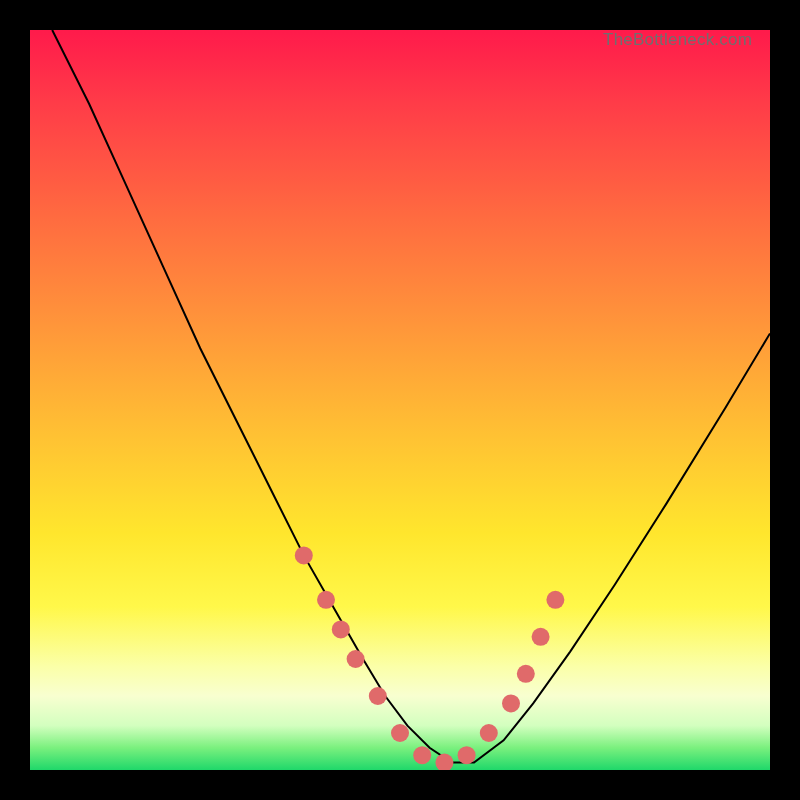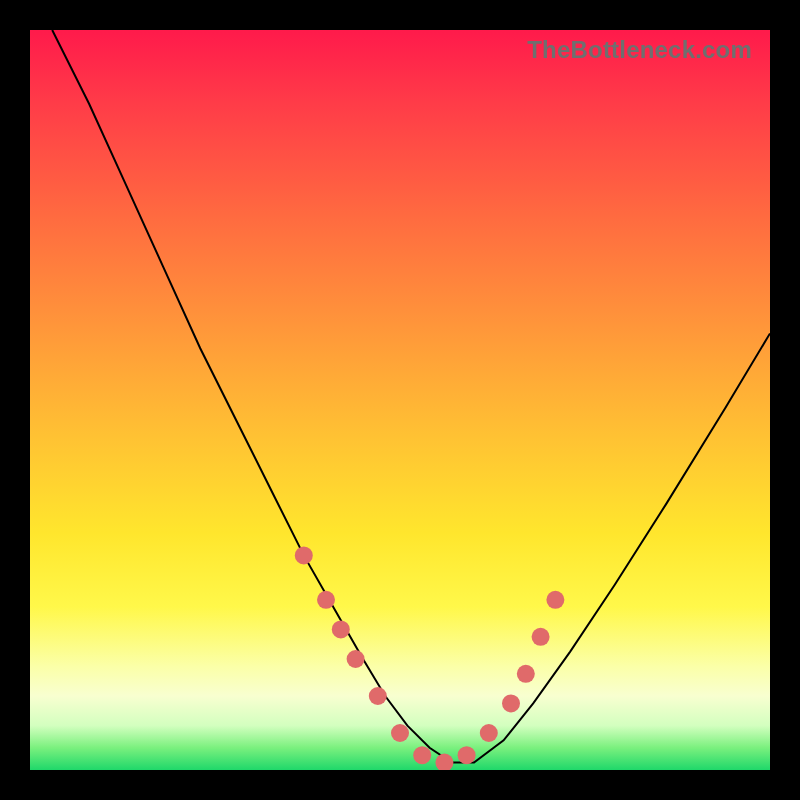--- a/index.html
+++ b/index.html
@@ -35,25 +35,25 @@
       #fff84a 78%,
       #fbffa8 86%,
       #f8ffd0 90%,
       #d3ffbf 94%,
       #7af07e 97%,
       #1fd86a 100%
     );
   }
   .watermark {
     position: absolute;
-    top: 6px;
+    top: 0;
     right: 18px;
     color: #6f6f6f;
-    font-size: 24px;
-    font-weight: 700;
+    font-size: 17px;
+    font-weight: 400;
     letter-spacing: 0.2px;
     z-index: 5;
   }
   svg.curves {
     position: absolute;
     left: 0;
     top: 0;
     width: 740px;
     height: 740px;
     z-index: 2;

